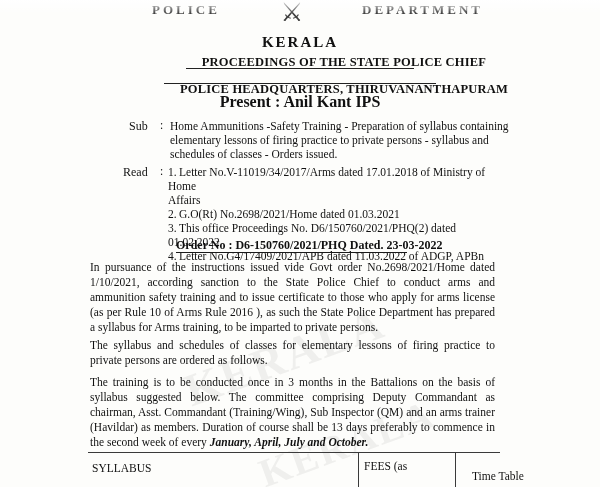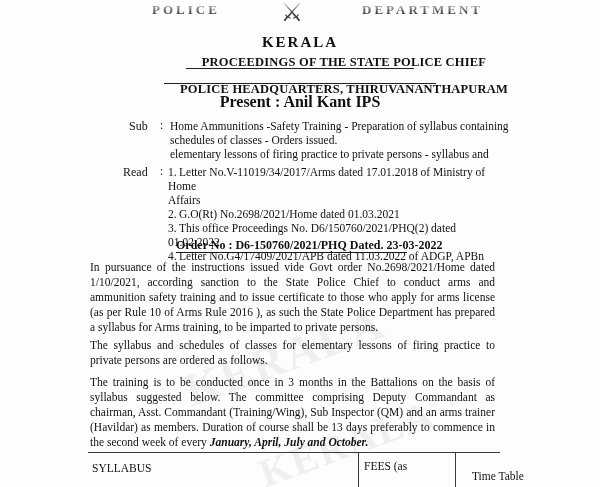--- a/index.html
+++ b/index.html
@@ -224,22 +224,22 @@
   <div class="hdr-underline u1"></div>
   <div class="hdr2">POLICE HEADQUARTERS, THIRUVANANTHAPURAM</div>
   <div class="hdr-underline u2"></div>
 
   <div class="present">Present : Anil Kant IPS</div>
 
   <div class="lbl sub-lbl">Sub</div>
   <div class="colon sub-colon">:</div>
   <div class="block sub-body">
     <div>Home Ammunitions -Safety Training - Preparation of syllabus containing</div>
+    <div>elementary lessons of firing practice to private persons - syllabus and</div>
     <div>schedules of classes - Orders issued.</div>
-    <div>elementary lessons of firing practice to private persons - syllabus and</div>
   </div>
 
   <div class="lbl read-lbl">Read</div>
   <div class="colon read-colon">:</div>
   <div class="block read-body">
     <div class="read-item">
       <span class="read-num">1.</span><span>Letter No.V-11019/34/2017/Arms dated 17.01.2018 of Ministry of Home</span>
       <div>Affairs</div>
     </div>
     <div class="read-item">

